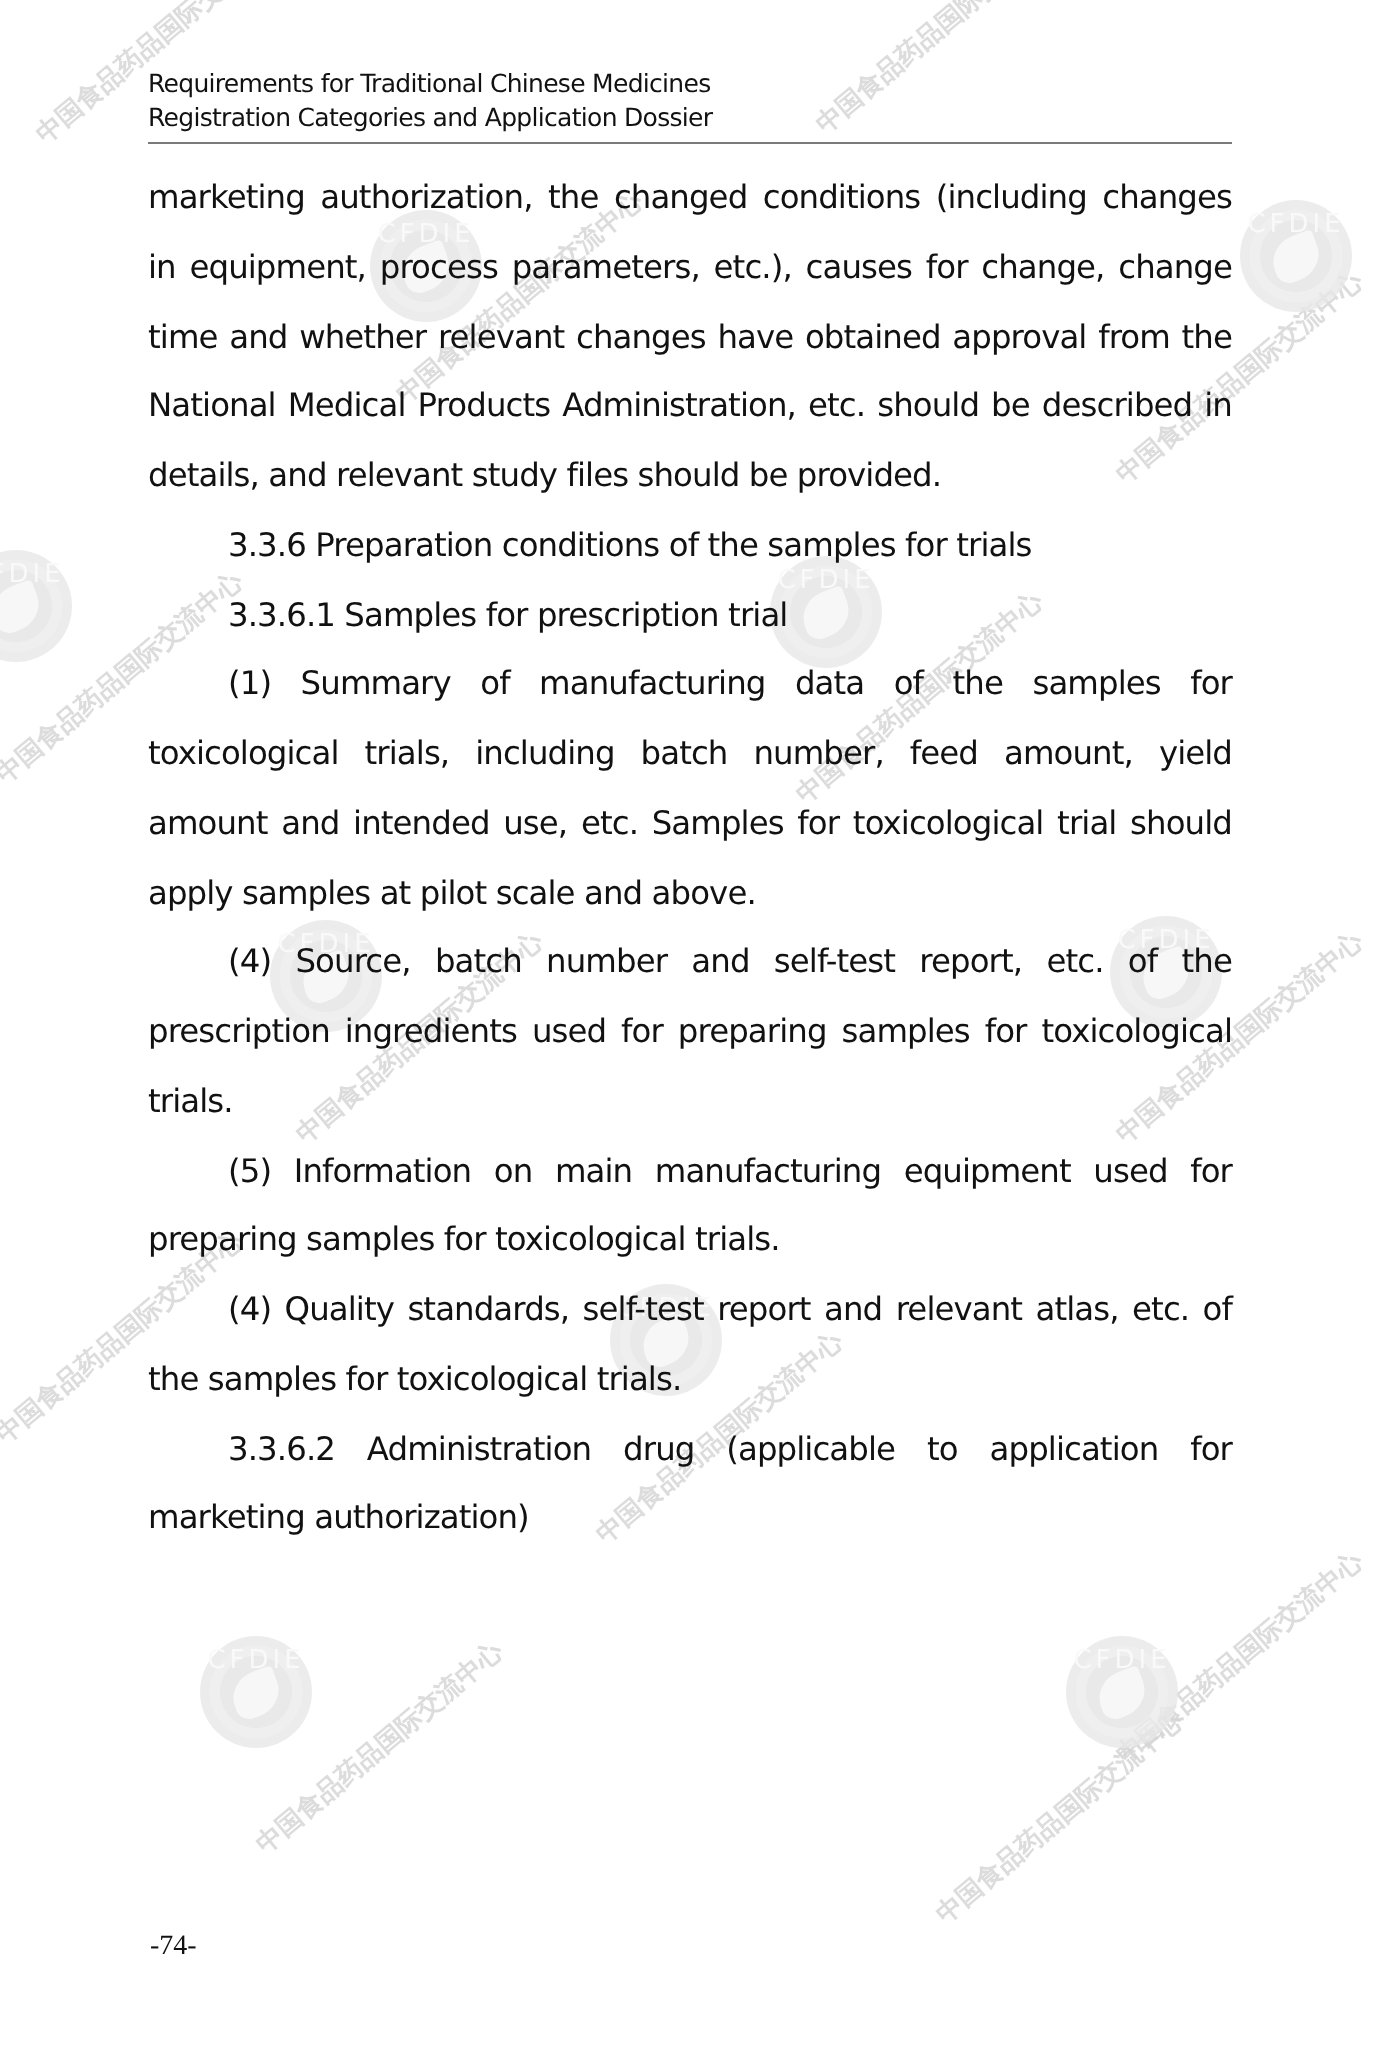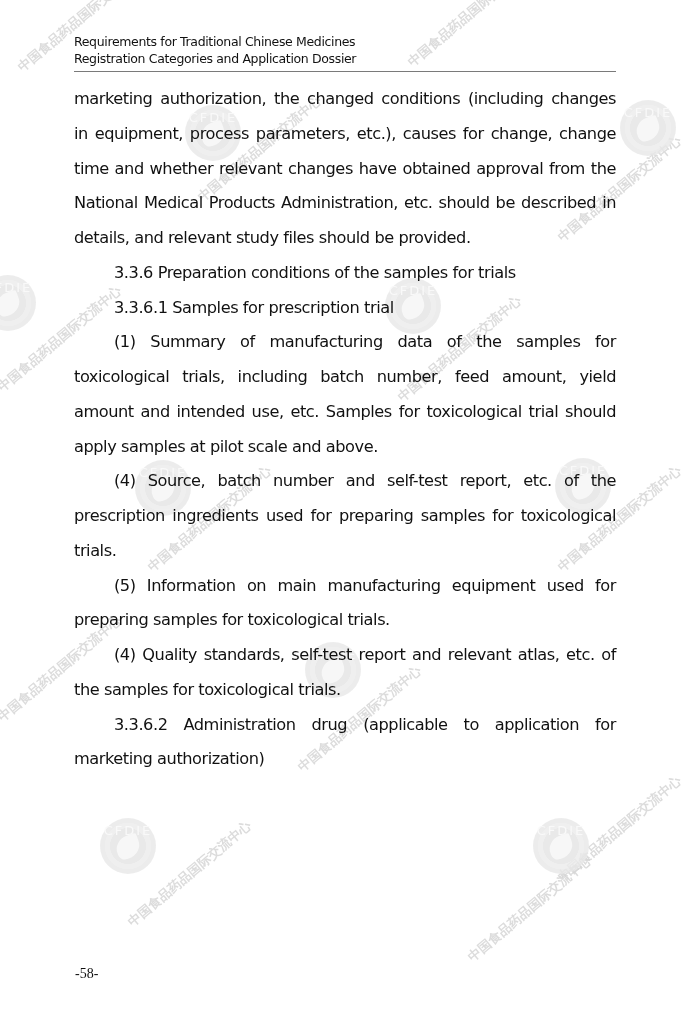--- a/index.html
+++ b/index.html
@@ -118,14 +118,14 @@
     <p class="para">marketing authorization, the changed conditions (including changes in equipment, process parameters, etc.), causes for change, change time and whether relevant changes have obtained approval from the National Medical Products Administration, etc. should be described in details, and relevant study files should be provided.</p>
     <p class="para indent">3.3.6 Preparation conditions of the samples for trials</p>
     <p class="para indent">3.3.6.1 Samples for prescription trial</p>
     <p class="para indent">(1) Summary of manufacturing data of the samples for toxicological trials, including batch number, feed amount, yield amount and intended use, etc. Samples for toxicological trial should apply samples at pilot scale and above.</p>
     <p class="para indent">(4) Source, batch number and self-test report, etc. of the prescription ingredients used for preparing samples for toxicological trials.</p>
     <p class="para indent">(5) Information on main manufacturing equipment used for preparing samples for toxicological trials.</p>
     <p class="para indent">(4) Quality standards, self-test report and relevant atlas, etc. of the samples for toxicological trials.</p>
     <p class="para indent">3.3.6.2 Administration drug (applicable to application for marketing authorization)</p>
   </div>
 
-  <div class="page-number">-58-</div>
+  <div class="page-number">-74-</div>
 </div>
 
 </body></html>

